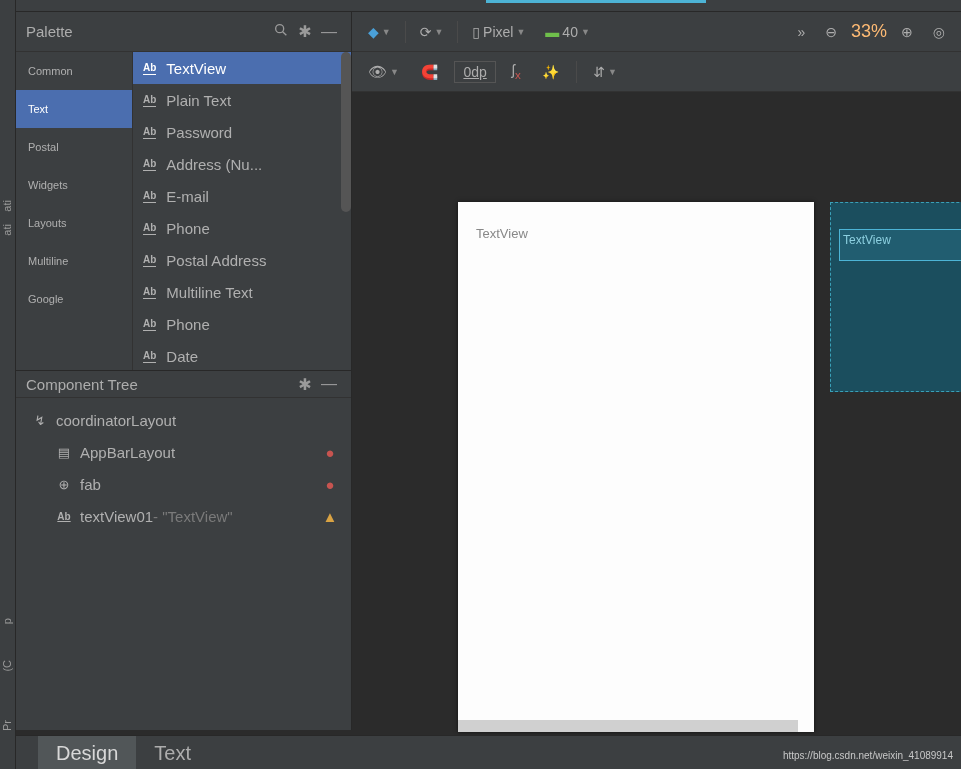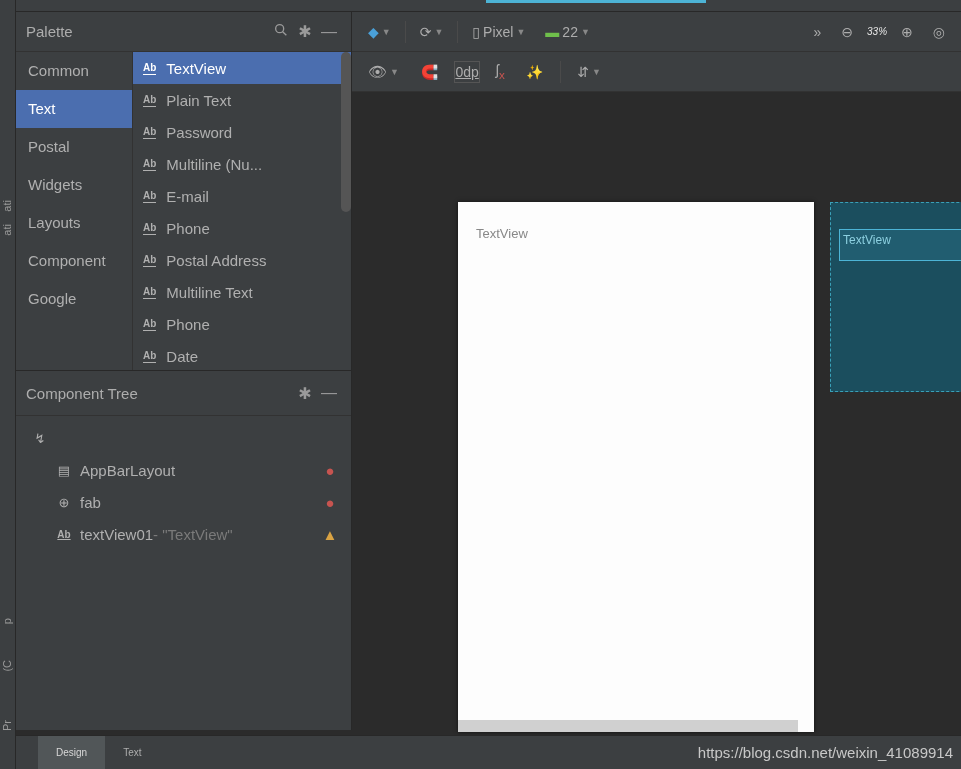--- a/index.html
+++ b/index.html
@@ -10,54 +10,54 @@
   
   .tabbar { position: absolute; left: 16px; top: 0; right: 0; height: 12px; background: #3c3f41; border-bottom: 1px solid #282828; }
   .tabbar .active-underline { position: absolute; left: 470px; top: 0; width: 220px; height: 3px; background: #4db4d6; }
 
   .palette { position: absolute; left: 16px; top: 12px; width: 336px; height: 358px; background: #3c3f41; border-right: 1px solid #282828; border-bottom: 1px solid #282828; }
   .palette-header { height: 40px; display: flex; align-items: center; padding: 0 10px; border-bottom: 1px solid #323232; justify-content: center; }
   .palette-header .title { flex: 1; color: #adadad; font-size: 15px; }
   .palette-header .icon { width: 24px; text-align: center; color: #9a9a9a; cursor: pointer; font-size: 16px; }
   .palette-body { display: flex; height: 318px; }
   .categories { width: 116px; background: #3c3f41; }
-  .cat-item { height: 38px; line-height: 38px; padding-left: 12px; color: #b0b0b0; cursor: pointer; font-size: 15px; }
+  .cat-item { height: 38px; line-height: 38px; padding-left: 12px; color: #b0b0b0; cursor: pointer; font-size: 11px; }
   .cat-item.sel { background: #4b6eaf; color: #ffffff; }
   .items { flex: 1; background: #3c3f41; position: relative; border-left: 1px solid #323232; overflow: hidden; }
   .pi { height: 32px; display: flex; align-items: center; padding-left: 10px; color: #b0b0b0; cursor: pointer; gap: 10px; font-size: 15px; }
   .pi.sel { background: #4b6eaf; color: #ffffff; }
   .pi .ab { font-size: 10px; font-weight: bold; border-bottom: 1px solid currentColor; padding: 0 0 1px 0; }
   .items .scrollbar { position: absolute; right: 0; top: 0; width: 10px; height: 160px; background: #555; border-radius: 5px; }
 
   .component-tree { position: absolute; left: 16px; top: 370px; width: 336px; height: 360px; background: #3c3f41; border-right: 1px solid #282828; }
-  .ct-header { height: 46px; display: flex; align-items: center; padding: 0 10px; border-top: 1px solid #282828; border-bottom: 1px solid #323232; }
+  .ct-header { height: 28px; display: flex; align-items: center; padding: 0 10px; border-top: 1px solid #282828; border-bottom: 1px solid #323232; }
   .ct-header .title { flex: 1; color: #adadad; font-size: 15px; }
   .ct-header .icon { width: 24px; text-align: center; color: #9a9a9a; cursor: pointer; font-size: 16px; }
   .ct-body { padding: 6px 0; }
   .tree-row { height: 32px; display: flex; align-items: center; padding-right: 12px; color: #b0b0b0; font-size: 15px; }
   .tree-row .ind { display: inline-block; }
   .tree-row .ico { width: 20px; text-align: center; margin-right: 6px; font-size: 13px; }
   .tree-row .lbl { flex: 1; white-space: nowrap; overflow: hidden; text-overflow: ellipsis; }
   .tree-row .suffix { color: #7a7a7a; }
   .tree-row .badge { width: 18px; text-align: center; font-size: 15px; }
   .badge.err { color: #c75450; }
   .badge.warn { color: #d9a343; }
 
   .footer-tabs { position: absolute; left: 16px; bottom: 0; right: 0; height: 34px; background: #3c3f41; border-top: 1px solid #282828; display: flex; align-items: center; }
-  .footer-tabs .tab { padding: 0 18px; height: 34px; line-height: 34px; color: #adadad; cursor: pointer; font-size: 10px; }
+  .footer-tabs .tab { padding: 0 18px; height: 34px; line-height: 34px; color: #adadad; cursor: pointer; font-size: 20px; }
   .footer-tabs .tab.active { background: #515658; color: #d8d8d8; }
-  .footer-tabs .watermark { position: absolute; right: 8px; bottom: 8px; color: #c8c8c8; font-size: 15px; }
+  .footer-tabs .watermark { position: absolute; right: 8px; bottom: 8px; color: #c8c8c8; font-size: 10px; }
 
   .design { position: absolute; left: 352px; top: 12px; right: 0; bottom: 34px; background: #2b2b2b; }
   .design-toolbar { height: 40px; border-bottom: 1px solid #323232; display: flex; align-items: center; padding: 0 10px; gap: 8px; background: #3c3f41; }
   .tb-btn { display: flex; align-items: center; gap: 3px; color: #adadad; padding: 4px 6px; cursor: pointer; font-size: 14px; }
   .tb-sep { width: 1px; height: 22px; background: #4a4a4a; }
   .tb-btn .drop { font-size: 9px; color: #888; }
   .tb-spacer { flex: 1; }
-  .zoom-pct { color: #e5e5e5; font-size: 10px; font-style: italic; }
+  .zoom-pct { color: #fdba74; font-size: 18px; }
 
   .design-toolbar2 { height: 40px; border-bottom: 1px solid #323232; display: flex; align-items: center; padding: 0 10px; gap: 10px; background: #3c3f41; }
 
   .canvas-area { position: absolute; left: 0; top: 80px; right: 0; bottom: 0; background: #2b2b2b; overflow: hidden; }
   .phone-white { position: absolute; left: 106px; top: 110px; width: 356px; height: 530px; background: #fdfdfd; box-shadow: 0 0 4px rgba(0,0,0,.6); }
   .phone-white .tv { position: absolute; left: 18px; top: 24px; color: #888; font-size: 13px; }
   .phone-white .hbar { position: absolute; left: 0; bottom: 0; width: 340px; height: 12px; background: #d0d0d0; }
   
   .blueprint { position: absolute; left: 478px; top: 110px; width: 200px; height: 190px; background: #1b4e5e; border: 1px dashed #3aa0b8; }
   .blueprint .inner { position: absolute; left: 8px; top: 26px; right: 0; height: 32px; border: 1px solid #4db4d6; background: rgba(77,180,214,.15); }
@@ -93,39 +93,39 @@
     <span class="icon">✱</span>
     <span class="icon">—</span>
   </div>
   <div class="palette-body">
     <div class="categories">
       <div class="cat-item">Common</div>
       <div class="cat-item sel">Text</div>
       <div class="cat-item">Postal</div>
       <div class="cat-item">Widgets</div>
       <div class="cat-item">Layouts</div>
-      <div class="cat-item">Component</div>
+      <div class="cat-item">Multiline</div>
       <div class="cat-item">Google</div>
     </div>
     <div class="items">
       <div class="pi sel">
           <span class="ab">Ab</span>
           <span>TextView</span>
         </div>
       <div class="pi">
           <span class="ab">Ab</span>
           <span>Plain Text</span>
         </div>
       <div class="pi">
           <span class="ab">Ab</span>
           <span>Password</span>
         </div>
       <div class="pi">
           <span class="ab">Ab</span>
-          <span>Multiline (Nu...</span>
+          <span>Address (Nu...</span>
         </div>
       <div class="pi">
           <span class="ab">Ab</span>
           <span>E-mail</span>
         </div>
       <div class="pi">
           <span class="ab">Ab</span>
           <span>Phone</span>
         </div>
       <div class="pi">
@@ -152,20 +152,21 @@
 <div class="component-tree">
   <div class="ct-header">
     <span class="title">Component Tree</span>
     <span class="icon">✱</span>
     <span class="icon">—</span>
   </div>
   <div class="ct-body">
     <div class="tree-row">
       <span class="ind" style="width:14px"></span>
       <span class="ico">↯</span>
+      <span class="lbl">coordinatorLayout</span>
       <span class="badge"></span>
     </div>
     <div class="tree-row">
       <span class="ind" style="width:38px"></span>
       <span class="ico">▤</span>
       <span class="lbl">AppBarLayout</span>
       <span class="badge err">●</span>
     </div>
     <div class="tree-row">
       <span class="ind" style="width:38px"></span>
@@ -194,39 +195,39 @@
         <span class="drop">▼</span>
       </div>
     <div class="tb-sep"></div>
     <div class="tb-btn">
         <span>▯</span>
         <span>Pixel</span>
         <span class="drop">▼</span>
       </div>
     <div class="tb-btn">
         <span style="color:#6fbf4b">▬</span>
-        <span>22</span>
+        <span>40</span>
         <span class="drop">▼</span>
       </div>
     <div class="tb-spacer"></div>
     <div class="tb-btn">»</div>
     <div class="tb-btn">⊖</div>
     <span class="zoom-pct">33%</span>
     <div class="tb-btn">⊕</div>
     <div class="tb-btn">◎</div>
   </div>
   <div class="design-toolbar2">
     <div class="tb-btn">
         <span class="eye">👁</span>
         <span class="drop">▼</span>
       </div>
     <div class="tb-btn">
         <span>🧲</span>
       </div>
-    <div class="tb-btn" style="border:1px solid #555;padding:2px 0;text-decoration:underline">0dp</div>
+    <div class="tb-btn" style="border:1px solid #555;padding:2px 8px;text-decoration:underline">0dp</div>
     <div class="tb-btn">
         <span>ʃ<sub style="color:#c75450">x</sub></span>
       </div>
     <div class="tb-btn">
         <span>✨</span>
       </div>
     <div class="tb-sep"></div>
     <div class="tb-btn">
         <span>⇵</span>
         <span class="drop">▼</span>

